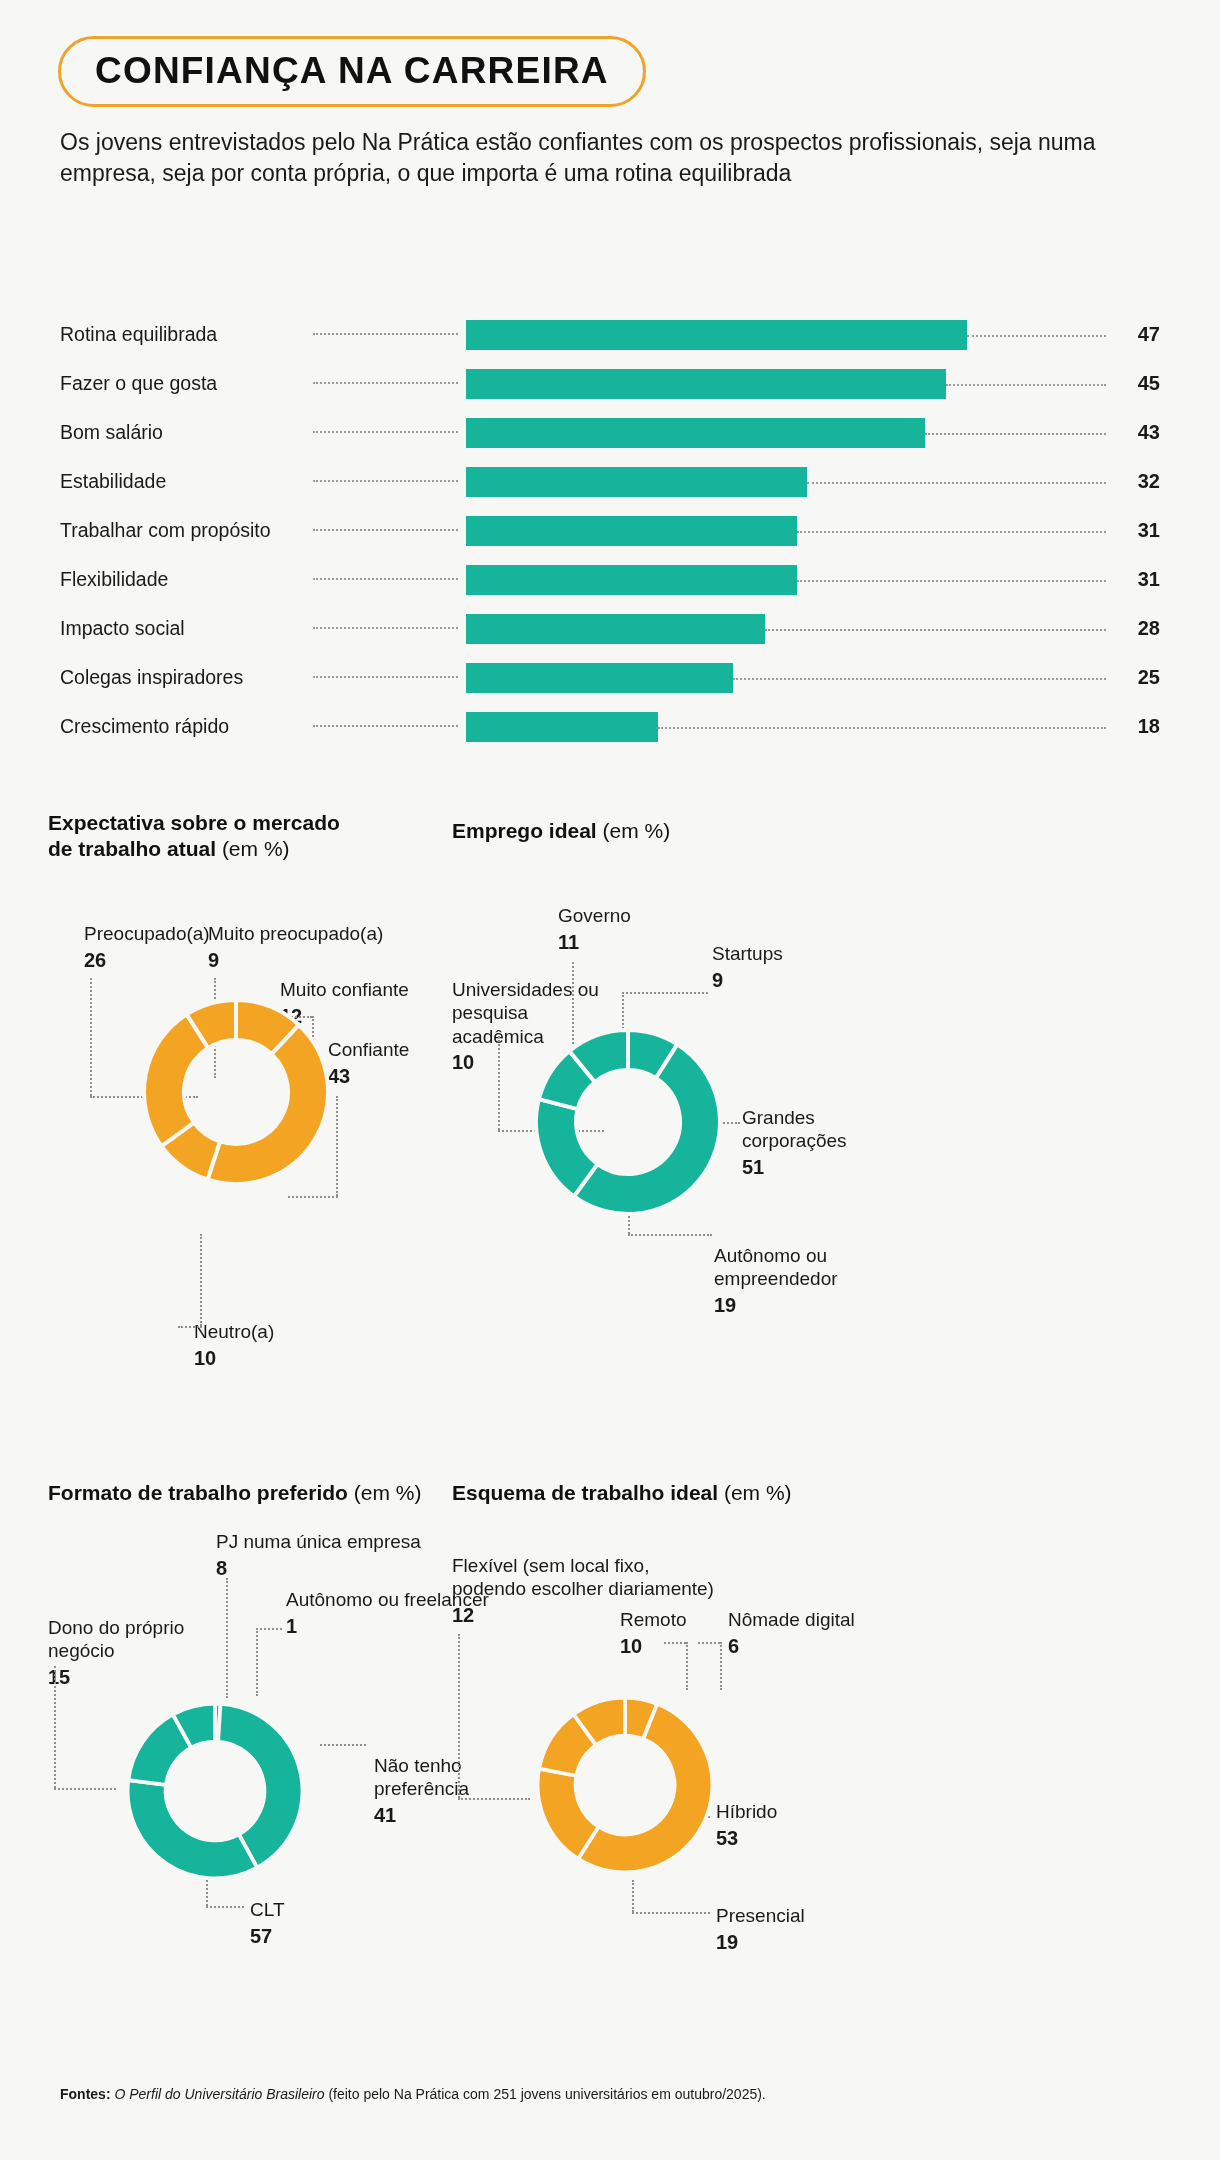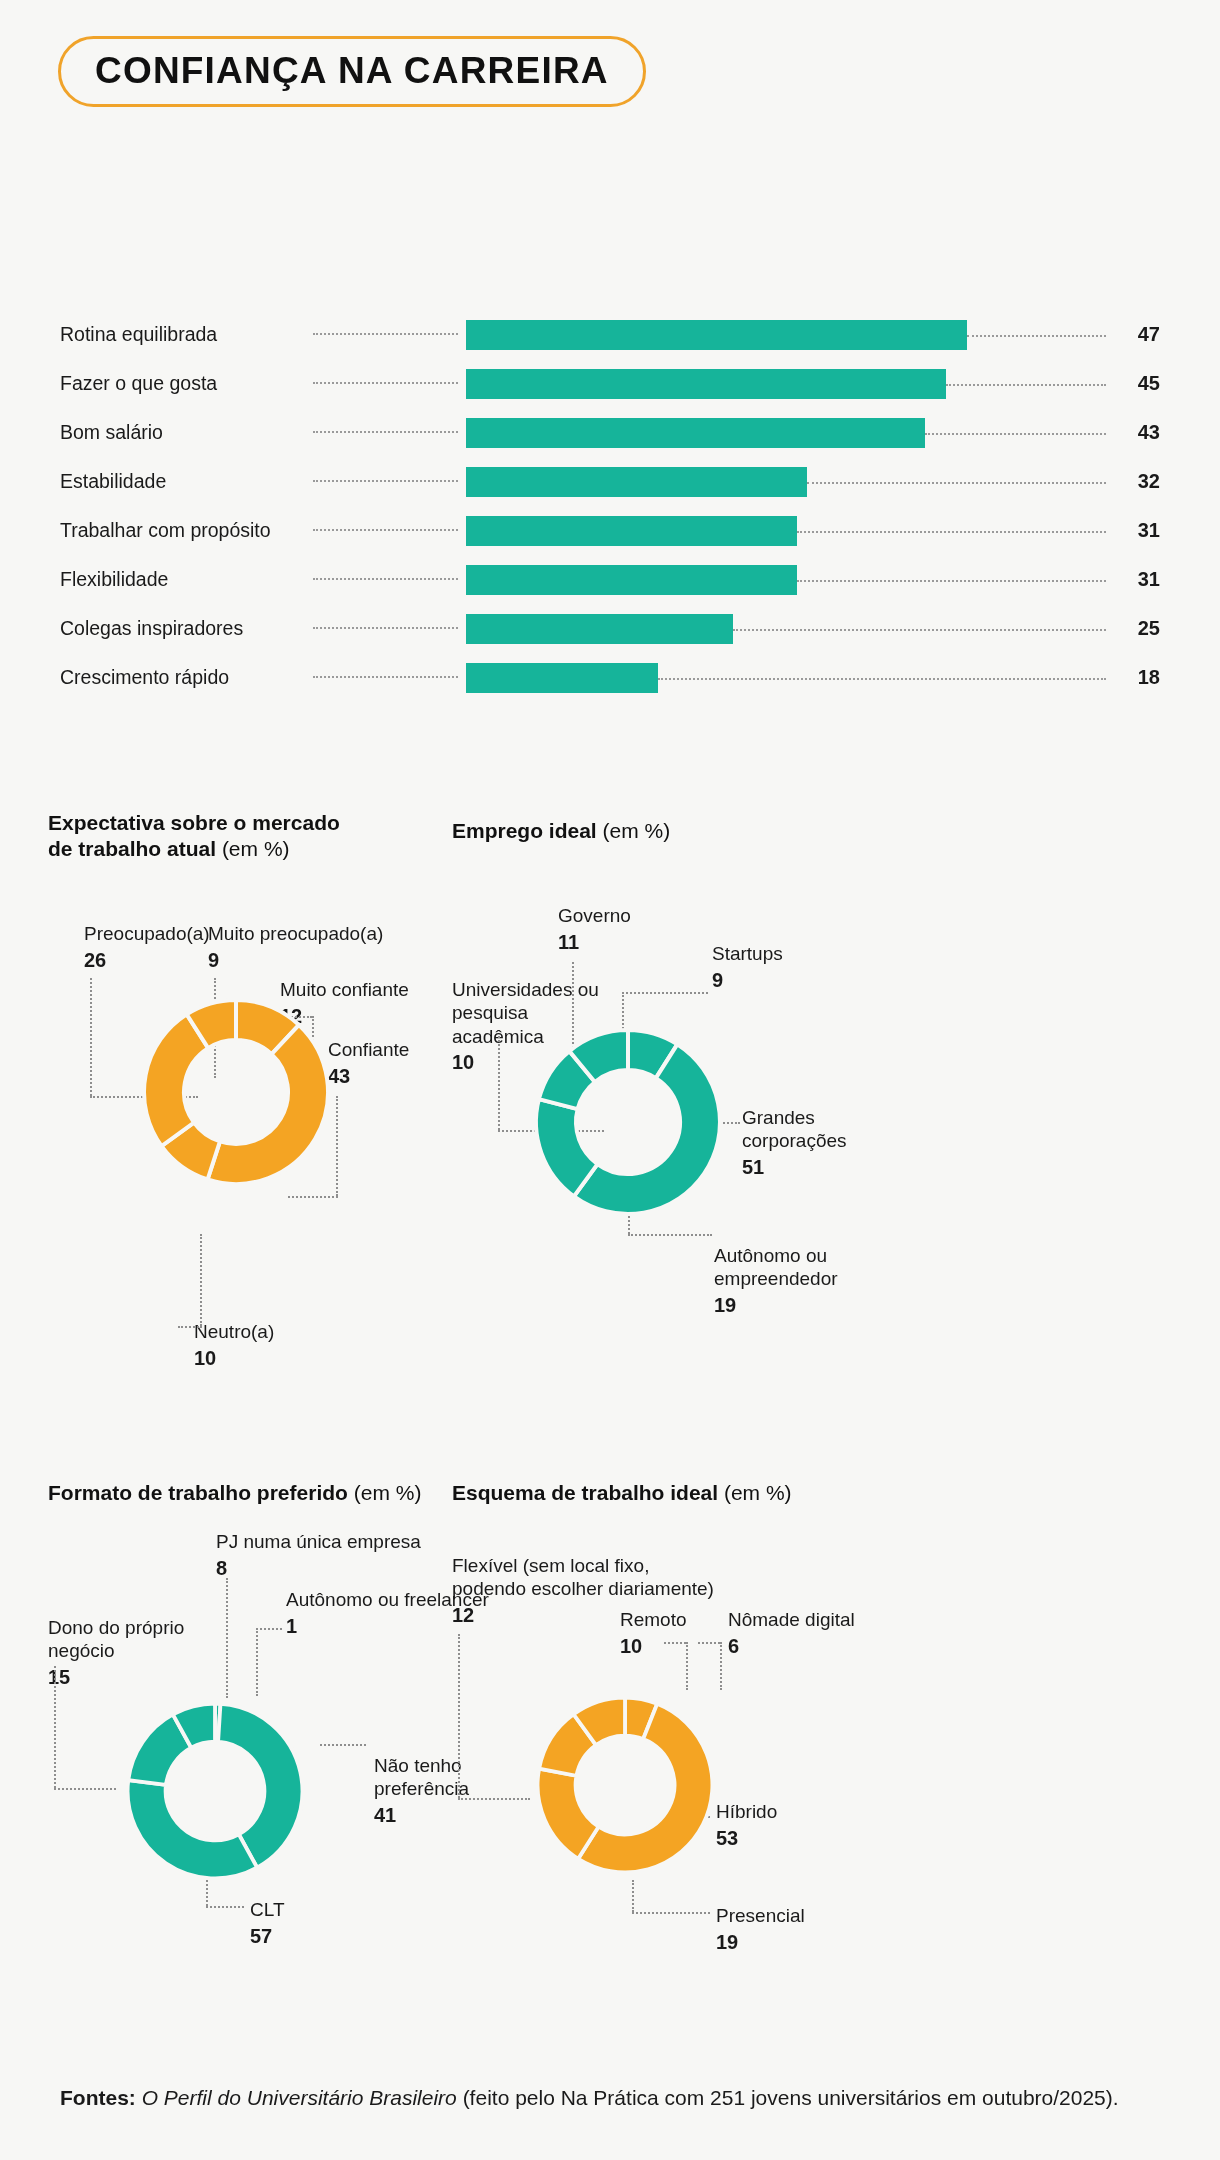--- a/index.html
+++ b/index.html
@@ -130,34 +130,35 @@
     border-color:#8e8e8e;
   }
   .lead.h{border-top:2px dotted #8e8e8e;height:0;}
   .lead.v{border-left:2px dotted #8e8e8e;width:0;}
 
   
   .footer{
     position:absolute;
     left:60px; top:2086px;
     width:1100px;
-    font-size:21px;
+    font-size:14px;
     color:#1a1a1a;
   }
   .footer b{font-weight:bold;}
   .footer i{font-style:italic;}
 </style>
 </head>
 <body>
 
 <div class="page">
 
   <div class="title-pill">
     <div class="title-text">CONFIANÇA NA CARREIRA</div>
   </div>
+  <div class="subtitle">Os jovens entrevistados pelo Na Prática estão confiantes com os prospectos profissionais, seja numa empresa, seja por conta própria, o que importa é uma rotina equilibrada</div>
 
 
   <div class="barchart" id="barchart">
       <div class="bar-row">
         <div class="bar-label">Rotina equilibrada</div>
         <div class="leader"></div>
         <div class="bar-track">
           <div class="bar-fill" style="width: 501px; background: rgb(22, 180, 154);"></div>
           <div class="bar-tail" style="width: 139px;"></div>
         </div>
@@ -200,20 +201,29 @@
         <div class="bar-value">31</div>
       </div>
       <div class="bar-row">
         <div class="bar-label">Flexibilidade</div>
         <div class="leader"></div>
         <div class="bar-track">
           <div class="bar-fill" style="width: 331px; background: rgb(22, 180, 154);"></div>
           <div class="bar-tail" style="width: 309px;"></div>
         </div>
         <div class="bar-value">31</div>
+      </div>
+      <div class="bar-row">
+        <div class="bar-label">Impacto social</div>
+        <div class="leader"></div>
+        <div class="bar-track">
+          <div class="bar-fill" style="width: 299px; background: rgb(22, 180, 154);"></div>
+          <div class="bar-tail" style="width: 341px;"></div>
+        </div>
+        <div class="bar-value">28</div>
       </div>
       <div class="bar-row">
         <div class="bar-label">Colegas inspiradores</div>
         <div class="leader"></div>
         <div class="bar-track">
           <div class="bar-fill" style="width: 267px; background: rgb(22, 180, 154);"></div>
           <div class="bar-tail" style="width: 373px;"></div>
         </div>
         <div class="bar-value">25</div>
       </div>

